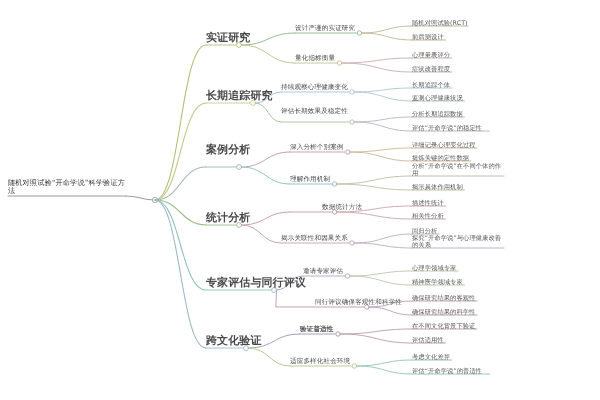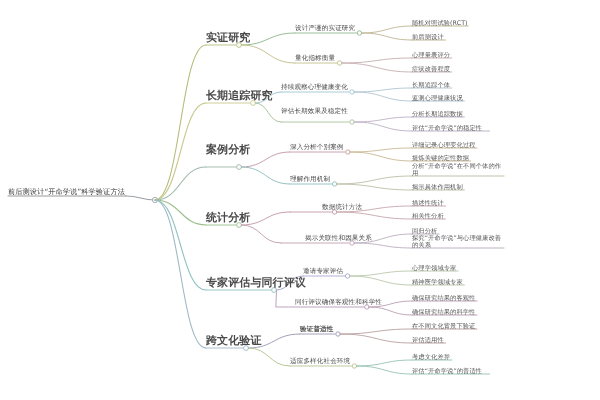--- a/index.html
+++ b/index.html
@@ -134,21 +134,21 @@
       <path d="M340.2 334 C376.1 334 376.1 343 412 343" stroke="#b59a9a" stroke-width="0.85" fill="none" stroke-linecap="round"></path>
       <path d="M290 366 L351.4 366" stroke="#b5c490" stroke-width="0.9" fill="none" stroke-linecap="round"></path>
       <path d="M248.4 348 C269.2 348 269.2 366 290 366" stroke="#b5c490" stroke-width="0.95" fill="none" stroke-linecap="round"></path>
       <circle cx="354.4" cy="366" r="2.2" fill="#ffffff" stroke="#b5c490" stroke-width="0.9"></circle>
       <path d="M412 360 L451.8 360" stroke="#8fbfae" stroke-width="0.9" fill="none" stroke-linecap="round"></path>
       <path d="M356.59999999999997 366 C384.29999999999995 366 384.29999999999995 360 412 360" stroke="#8fbfae" stroke-width="0.85" fill="none" stroke-linecap="round"></path>
       <path d="M412 374 L489.59999999999997 374" stroke="#8fbfae" stroke-width="0.9" fill="none" stroke-linecap="round"></path>
       <path d="M356.59999999999997 366 C384.29999999999995 366 384.29999999999995 374 412 374" stroke="#8fbfae" stroke-width="0.85" fill="none" stroke-linecap="round"></path>
     </svg>
   <div id="labels">
-      <div class="node lvl0" style="left: 8px; top: 196px;">前后测设计“开命学说”科学验证方法</div>
+      <div class="node lvl0" style="left: 8px; top: 196px;">随机对照试验“开命学说”科学验证方法</div>
       <div class="node lvl1" style="left: 206px; top: 45px;">实证研究</div>
       <div class="node lvl2" style="left: 295px; top: 33px;">设计严谨的实证研究</div>
       <div class="node lvl3" style="left: 412px; top: 26px;">随机对照试验(RCT)</div>
       <div class="node lvl3" style="left: 412px; top: 40px;">前后测设计</div>
       <div class="node lvl2" style="left: 295px; top: 63px; text-align: center;">量化指标衡量</div>
       <div class="node lvl3" style="left: 412px; top: 58px;">心理量表评分</div>
       <div class="node lvl3" style="left: 412px; top: 72px;">症状改善程度</div>
       <div class="node lvl1" style="left: 206px; top: 103px;">长期追踪研究</div>
       <div class="node lvl2" style="left: 281px; top: 92px;">持续观察心理健康变化</div>
       <div class="node lvl3" style="left: 412px; top: 88px;">长期追踪个体</div>
@@ -160,28 +160,28 @@
       <div class="node lvl2" style="left: 290px; top: 152px;">深入分析个别案例</div>
       <div class="node lvl3" style="left: 412px; top: 148px;">详细记录心理变化过程</div>
       <div class="node lvl3" style="left: 412px; top: 161px;">提炼关键的定性数据</div>
       <div class="node lvl2" style="left: 290px; top: 184px;">理解作用机制</div>
       <div class="node lvl3 wrap" style="left: 412px; top: 176px;">分析“开命学说”在不同个体的作用</div>
       <div class="node lvl3" style="left: 412px; top: 190px;">揭示具体作用机制</div>
       <div class="node lvl1" style="left: 206px; top: 225px;">统计分析</div>
       <div class="node lvl2" style="left: 290px; top: 212px; margin-left: 32px;">数据统计方法</div>
       <div class="node lvl3" style="left: 412px; top: 206px;">描述性统计</div>
       <div class="node lvl3" style="left: 412px; top: 219px;">相关性分析</div>
-      <div class="node lvl2" style="left: 281px; top: 243px; margin-left: 24px;">揭示关联性和因果关系</div>
+      <div class="node lvl2" style="left: 281px; top: 243px;">揭示关联性和因果关系</div>
       <div class="node lvl3" style="left: 412px; top: 234px;">回归分析</div>
       <div class="node lvl3 wrap" style="left: 412px; top: 248px;">探究“开命学说”与心理健康改善的关系</div>
       <div class="node lvl1" style="left: 206px; top: 290px; text-align: right;">专家评估与同行评议</div>
       <div class="node lvl2" style="left: 303px; top: 276px;">邀请专家评估</div>
       <div class="node lvl3" style="left: 412px; top: 271px;">心理学领域专家</div>
       <div class="node lvl3" style="left: 412px; top: 285px;">精神医学领域专家</div>
-      <div class="node lvl2" style="left: 272px; top: 307px; padding-left: 23px;">同行评议确保客观性和科学性</div>
+      <div class="node lvl2" style="left: 292px; top: 307px; padding-left: 23px;">同行评议确保客观性和科学性</div>
       <div class="node lvl3" style="left: 412px; top: 301px;">确保研究结果的客观性</div>
       <div class="node lvl3" style="left: 412px; top: 315px;">确保研究结果的科学性</div>
       <div class="node lvl1" style="left: 206px; top: 348px;">跨文化验证</div>
       <div class="node lvl2" style="left: 300px; top: 334px; font-weight: bold;">验证普适性</div>
       <div class="node lvl3" style="left: 412px; top: 329px;">在不同文化背景下验证</div>
       <div class="node lvl3" style="left: 412px; top: 343px;">评估适用性</div>
       <div class="node lvl2" style="left: 290px; top: 366px;">适应多样化社会环境</div>
       <div class="node lvl3" style="left: 412px; top: 360px;">考虑文化差异</div>
       <div class="node lvl3" style="left: 412px; top: 374px;">评估“开命学说”的普适性</div>
     </div>

